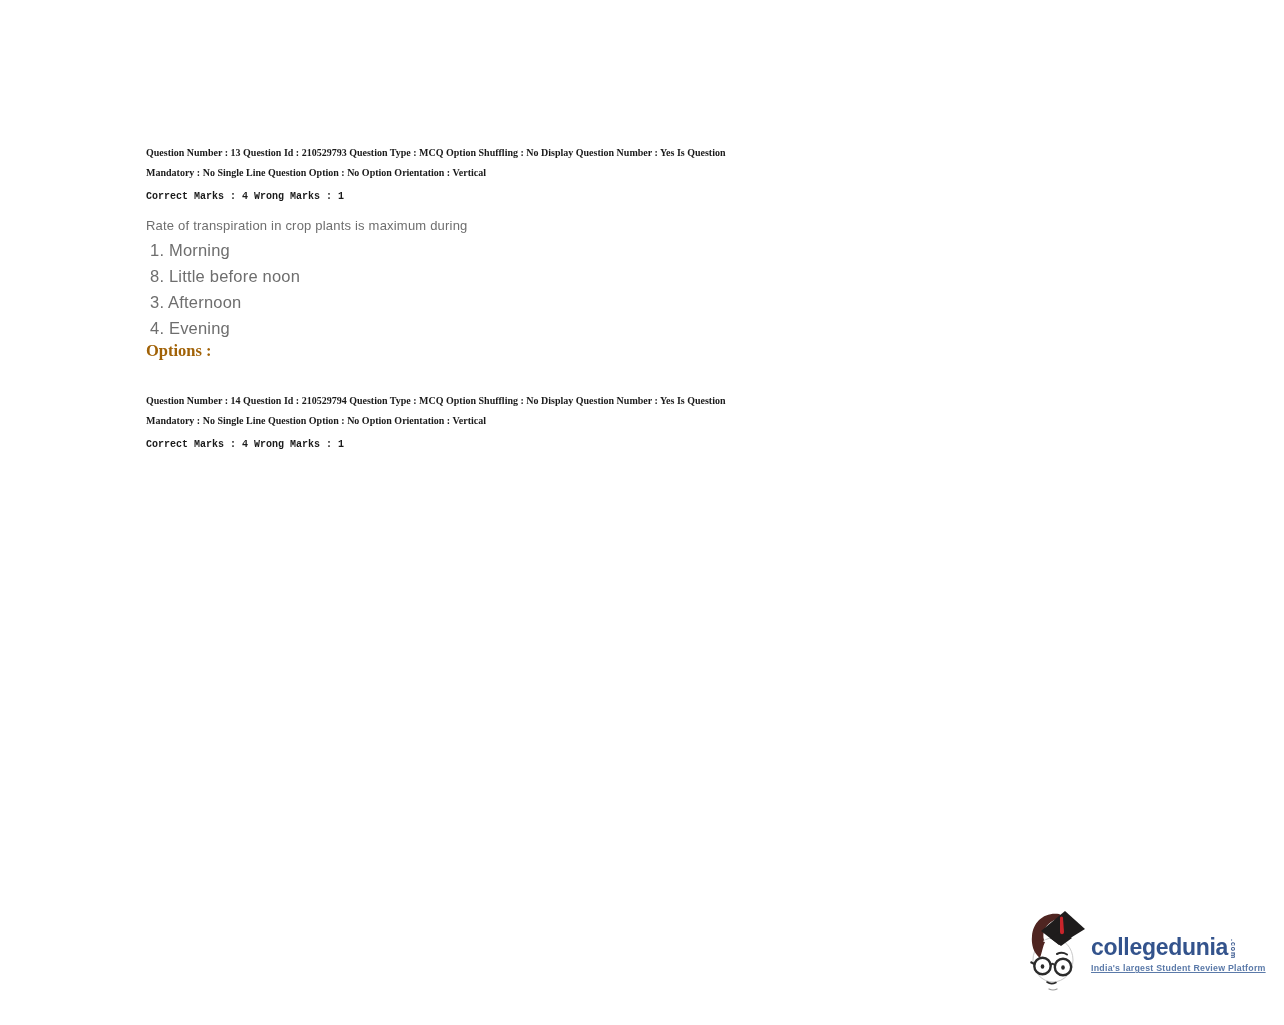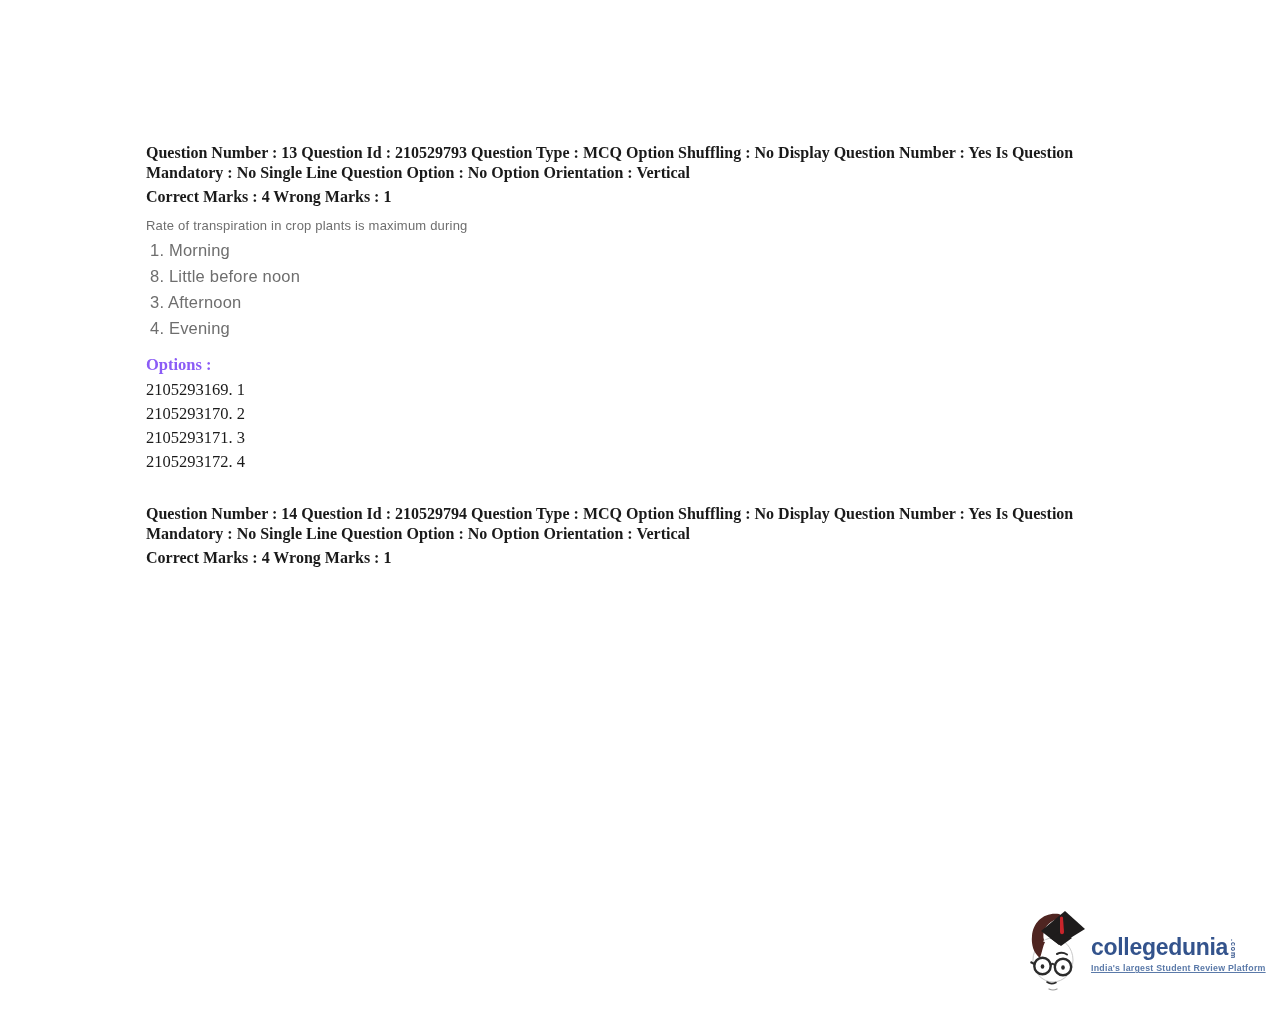--- a/index.html
+++ b/index.html
@@ -21,53 +21,54 @@
   }
   .content {
     position: absolute;
     left: 146px;
     top: 143px;
     width: 1120px;
   }
   .meta {
     font-family: "Liberation Serif", serif;
     font-weight: 700;
-    font-size: 16px;
+    font-size: 10px;
     line-height: 20px;
     color: #1a1a1a;
     white-space: nowrap;
   }
   .marks {
     margin-top: 4px;
+    font-family: Liberation Mono, monospace;
   }
   .qbody {
     margin-top: 8px;
     font-family: "Liberation Sans", sans-serif;
     font-size: 13px;
     line-height: 22px;
     color: #6e6e6e;
     letter-spacing: 0.2px;
   }
   .choices {
     margin-left: 4px;
   }
   .choice {
     font-family: "Liberation Sans", sans-serif;
     font-size: 16.5px;
     line-height: 26px;
     color: #6e6e6e;
     letter-spacing: 0.2px;
   }
   .options-label {
-    margin-top: 14px;
+    margin-top: 0;
     font-family: "Liberation Serif", serif;
     font-weight: 700;
     font-size: 16.5px;
     line-height: 20px;
-    color: #8b5cf6;
+    color: #a16207;
   }
   .option-ids {
     margin-top: 3px;
   }
   .option-id {
     font-family: "Liberation Serif", serif;
     font-size: 16.5px;
     line-height: 24px;
     color: #1a1a1a;
   }
@@ -138,26 +139,20 @@
 
       <div class="choices">
         <div class="choice">1. Morning</div>
         <div class="choice">8. Little before noon</div>
         <div class="choice">3. Afternoon</div>
         <div class="choice">4. Evening</div>
       </div>
 
       <div class="options-label">Options :</div>
 
-      <div class="option-ids">
-        <div class="option-id">2105293169. 1</div>
-        <div class="option-id">2105293170. 2</div>
-        <div class="option-id">2105293171. 3</div>
-        <div class="option-id">2105293172. 4</div>
-      </div>
     </section>
 
     <section class="question question-2">
       <div class="meta">Question Number : 14 Question Id : 210529794 Question Type : MCQ Option Shuffling : No Display Question Number : Yes Is Question</div>
       <div class="meta">Mandatory : No Single Line Question Option : No Option Orientation : Vertical</div>
       <div class="meta marks">Correct Marks : 4 Wrong Marks : 1</div>
     </section>
 
   </main>
 

